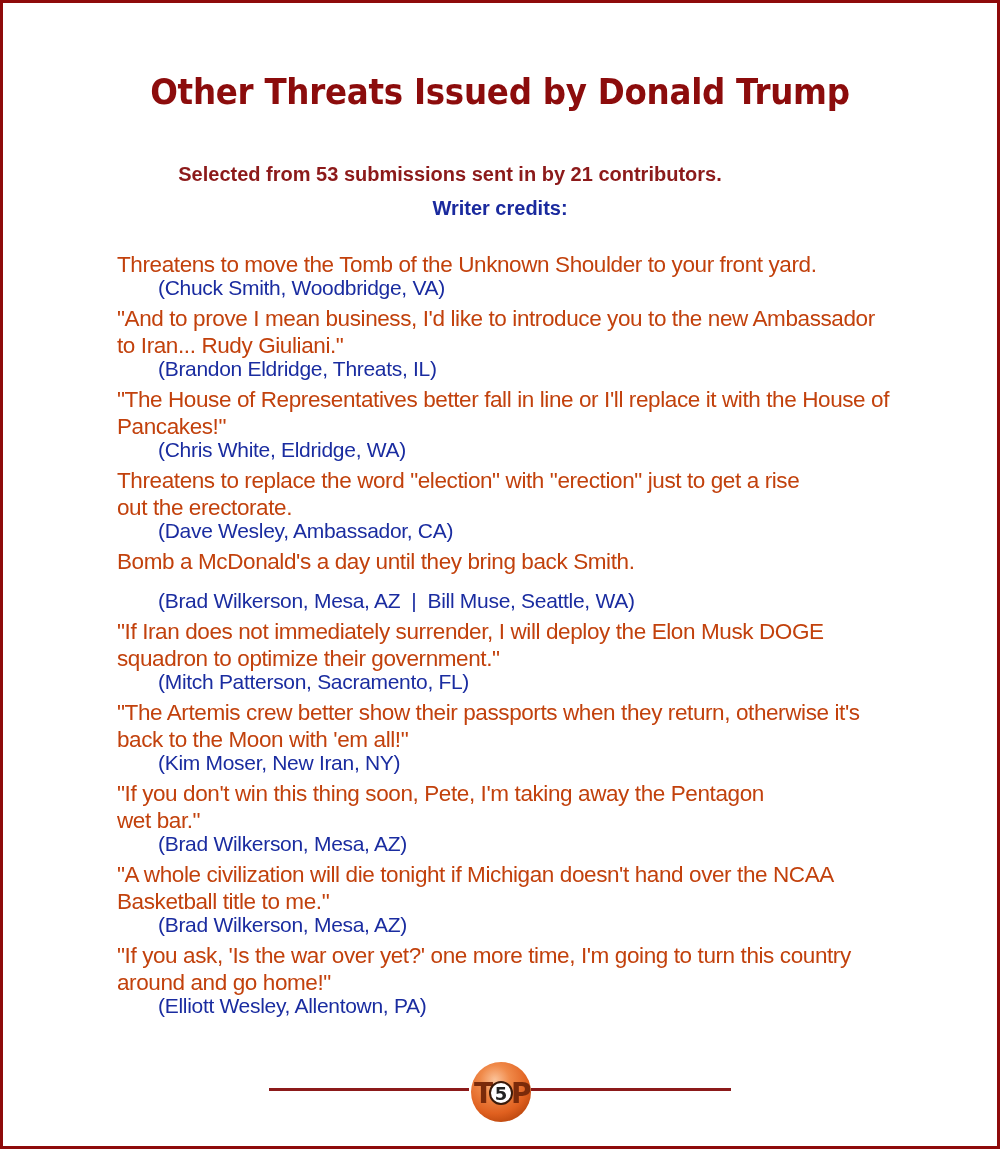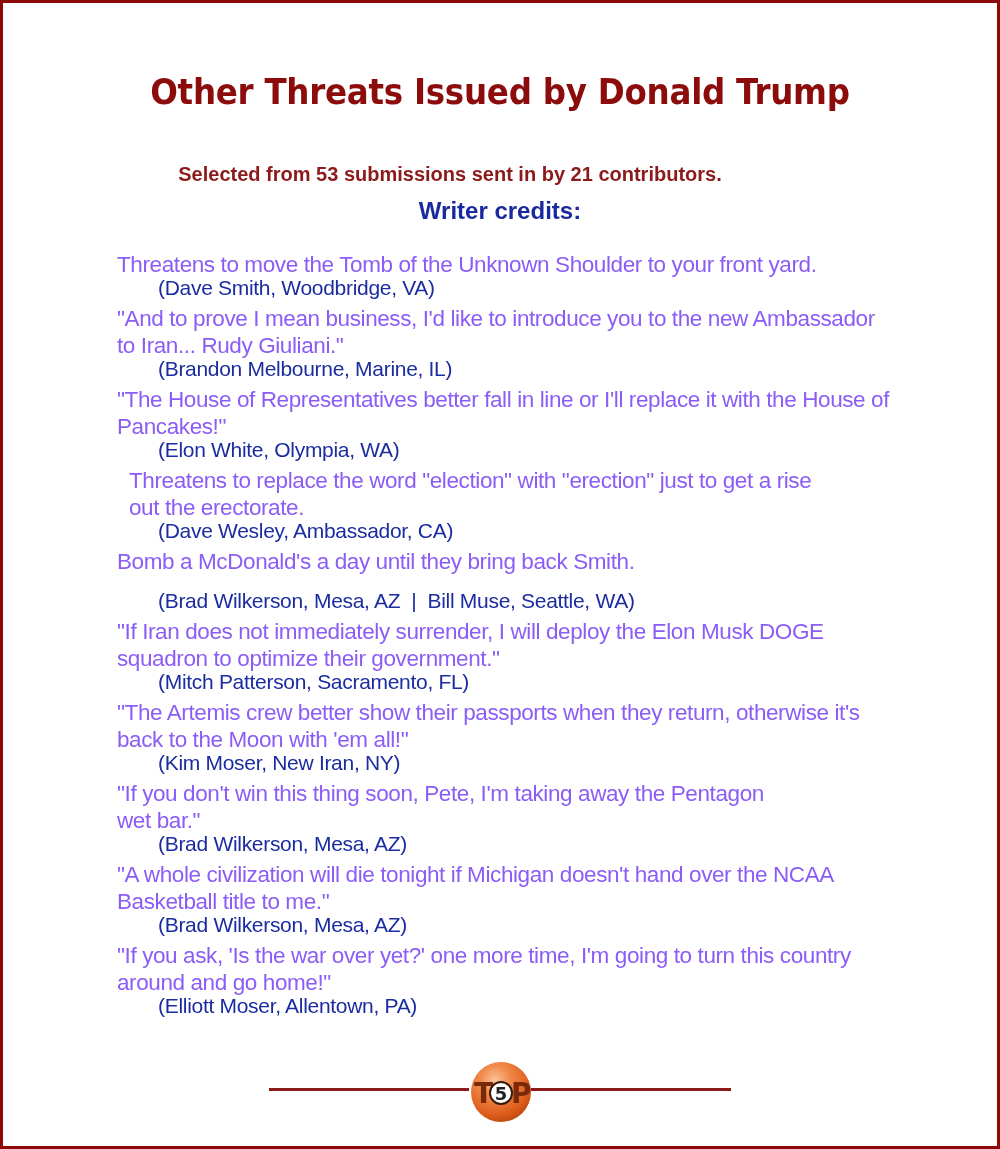--- a/index.html
+++ b/index.html
@@ -45,37 +45,37 @@
       font-size: 20px;
       font-weight: bold;
       color: #8c1a1a;
     }
     .credits-label {
       position: absolute;
       top: 197px;
       left: 0;
       width: 1000px;
       text-align: center;
-      font-size: 24px;
+      font-size: 20px;
       font-weight: bold;
       color: #1a2a9e;
     }
     .entries {
       position: absolute;
       top: 251px;
       left: 117px;
       width: 790px;
     }
     .entry {
       margin-bottom: 5px;
     }
     .entry-text {
       font-size: 22.5px;
       line-height: 27px;
-      color: #8b5cf6;
+      color: #c2410c;
       letter-spacing: -0.4px;
     }
     .entry-credit {
       padding-left: 41px;
       font-size: 21px;
       line-height: 24px;
       color: #1a2ca0;
       letter-spacing: -0.3px;
       margin-top: -2px;
     }
@@ -109,32 +109,32 @@
 
 <h1 class="title" style="margin:0;">Other Threats Issued by Donald Trump</h1>
 
 <div class="subtitle">Selected from 53 submissions sent in by 21 contributors.</div>
 
 <div class="credits-label">Writer credits:</div>
 
 <div class="entries">
   <div class="entry">
     <div class="entry-text">Threatens to move the Tomb of the Unknown Shoulder to your front yard.</div>
-    <div class="entry-credit">(Dave Smith, Woodbridge, VA)</div>
+    <div class="entry-credit">(Chuck Smith, Woodbridge, VA)</div>
   </div>
   <div class="entry">
     <div class="entry-text" style="width:760px;">"And to prove I mean business, I'd like to introduce you to the new Ambassador to Iran... Rudy Giuliani."</div>
-    <div class="entry-credit">(Brandon Melbourne, Marine, IL)</div>
+    <div class="entry-credit">(Brandon Eldridge, Threats, IL)</div>
   </div>
   <div class="entry">
     <div class="entry-text">"The House of Representatives better fall in line or I'll replace it with the House of Pancakes!"</div>
-    <div class="entry-credit">(Elon White, Olympia, WA)</div>
+    <div class="entry-credit">(Chris White, Eldridge, WA)</div>
   </div>
   <div class="entry">
-    <div class="entry-text" style="width:700px;margin-left:12px;">Threatens to replace the word "election" with "erection" just to get a rise out the erectorate.</div>
+    <div class="entry-text" style="width:700px;">Threatens to replace the word "election" with "erection" just to get a rise out the erectorate.</div>
     <div class="entry-credit">(Dave Wesley, Ambassador, CA)</div>
   </div>
   <div class="entry">
     <div class="entry-text">Bomb a McDonald's a day until they bring back Smith.</div>
     <div class="entry-credit" style="white-space:pre;margin-top:14px;">(Brad Wilkerson, Mesa, AZ  |  Bill Muse, Seattle, WA)</div>
   </div>
   <div class="entry">
     <div class="entry-text" style="width:760px;">"If Iran does not immediately surrender, I will deploy the Elon Musk DOGE squadron to optimize their government."</div>
     <div class="entry-credit">(Mitch Patterson, Sacramento, FL)</div>
   </div>
@@ -145,21 +145,21 @@
   <div class="entry">
     <div class="entry-text" style="width:680px;">"If you don't win this thing soon, Pete, I'm taking away the Pentagon wet bar."</div>
     <div class="entry-credit">(Brad Wilkerson, Mesa, AZ)</div>
   </div>
   <div class="entry">
     <div class="entry-text">"A whole civilization will die tonight if Michigan doesn't hand over the NCAA Basketball title to me."</div>
     <div class="entry-credit">(Brad Wilkerson, Mesa, AZ)</div>
   </div>
   <div class="entry">
     <div class="entry-text">"If you ask, 'Is the war over yet?' one more time, I'm going to turn this country around and go home!"</div>
-    <div class="entry-credit">(Elliott Moser, Allentown, PA)</div>
+    <div class="entry-credit">(Elliott Wesley, Allentown, PA)</div>
   </div>
 </div>
 
 <div class="footer">
   <div class="footer-line left"></div>
   <div class="footer-line right"></div>
   <div class="logo">
     <svg width="64" height="64" viewBox="0 0 64 64" xmlns="http://www.w3.org/2000/svg">
       <defs>
         <radialGradient id="ballGrad" cx="40%" cy="30%" r="70%">

